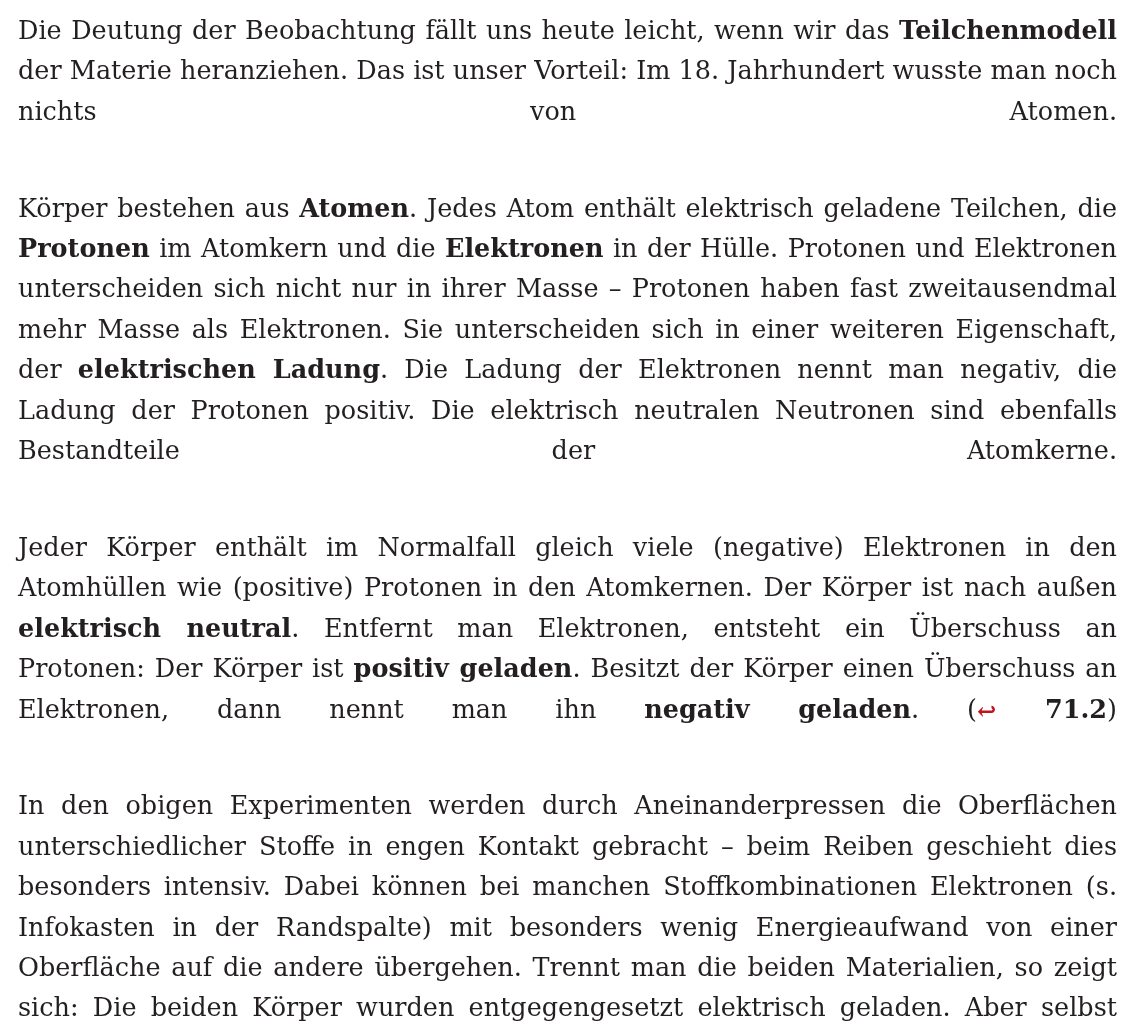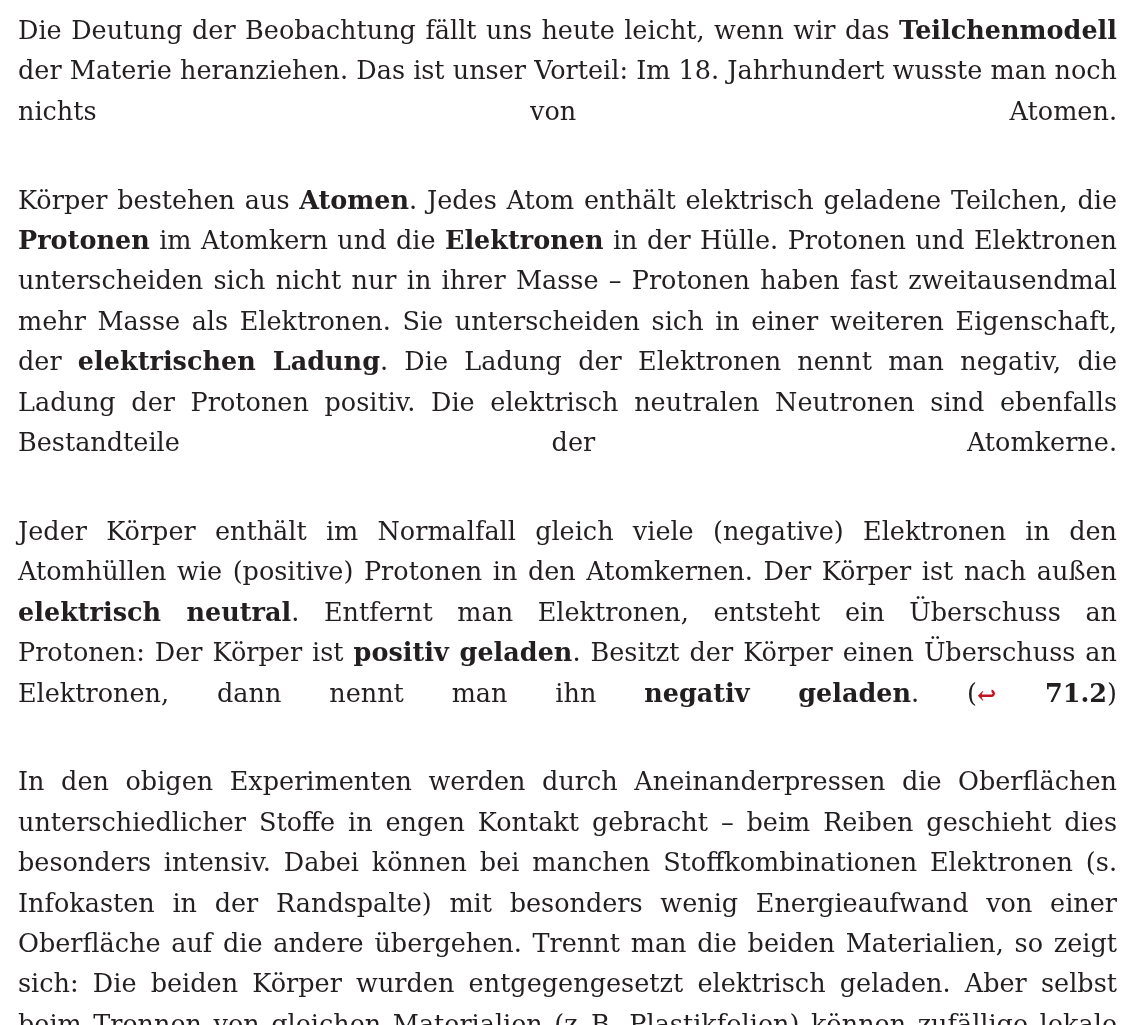--- a/index.html
+++ b/index.html
@@ -28,21 +28,21 @@
     text-align: justify;
     text-justify: inter-word;
     hyphens: manual;
   }
   .para {
     margin: 0;
     padding: 0;
     text-align: justify;
   }
   .para + .para {
-    margin-top: 8px;
+    margin-top: 16px;
   }
   b, .bold {
     font-weight: bold;
   }
   .ref-icon {
     display: inline-block;
     color: #c1121f;
     font-weight: bold;
     font-size: 23px;
     line-height: 1;

